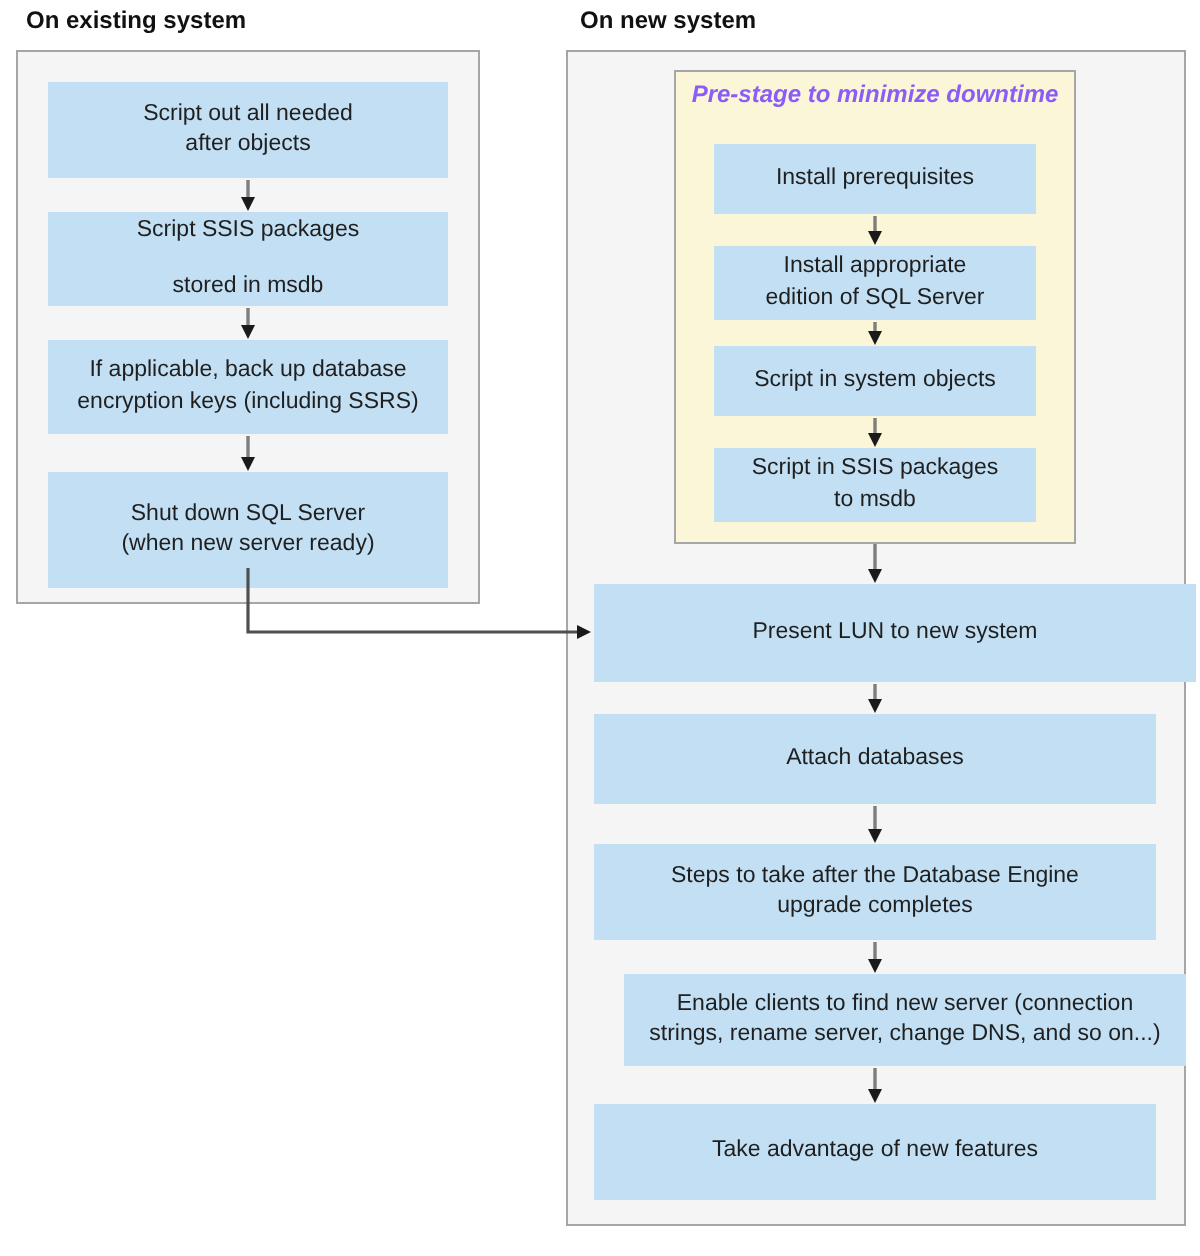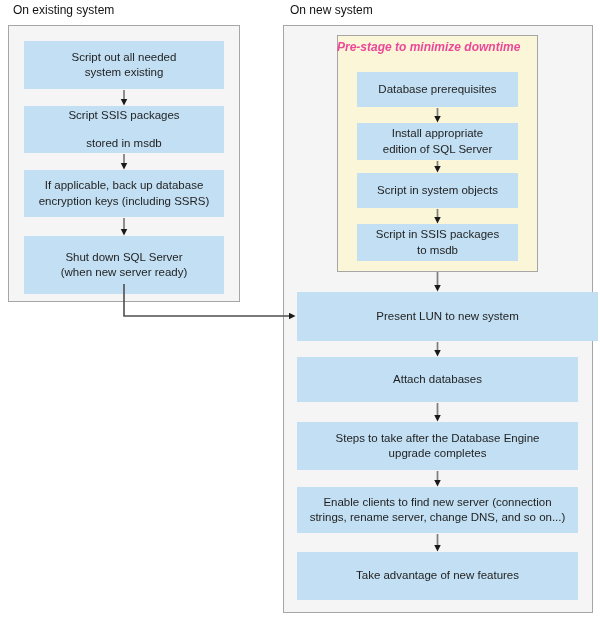--- a/index.html
+++ b/index.html
@@ -9,44 +9,44 @@
     height: 628px;
     background: #ffffff;
     font-family: "Liberation Sans", "DejaVu Sans", sans-serif;
     color: #1f1f1f;
     overflow: hidden;
   }
   .col-header {
     position: absolute;
     top: 3px;
     font-size: 12px;
-    font-weight: normal;
+    font-weight: bold;
     color: #111111;
     white-space: nowrap;
   }
   .panel {
     position: absolute;
     background: #f5f5f5;
     border: 1px solid #a6a6a6;
     box-sizing: border-box;
   }
   .prestage {
     position: absolute;
     background: #fbf6d8;
     border: 1px solid #a6a6a6;
     box-sizing: border-box;
   }
   .prestage-title {
     position: absolute;
     left: 337px; top: 40px; width: 201px;
-    text-align: left;
+    text-align: center;
     font-size: 12px;
     font-weight: bold;
     font-style: italic;
-    color: #ec4899;
+    color: #8b5cf6;
   }
   .box {
     position: absolute;
     background: #c2dff3;
     box-sizing: border-box;
     display: flex;
     flex-direction: column;
     justify-content: center;
     align-items: center;
     text-align: center;
@@ -71,37 +71,37 @@
   <div class="col-header" style="left:290px;">On new system</div>
 
   <div class="panel" style="left:8px; top:25px; width:232px; height:277px;"></div>
   <div class="panel" style="left:283px; top:25px; width:310px; height:588px;"></div>
 
   <div class="prestage" style="left:337px; top:35px; width:201px; height:237px;"></div>
   <div class="prestage-title">Pre-stage to minimize downtime</div>
 
   <div class="box" style="left:24px; top:41px;  width:200px; height:48px;">
     <span>Script out all needed</span>
-    <span>system existing</span>
+    <span>after objects</span>
   </div>
   <div class="box" style="left:24px; top:106px; width:200px; height:47px;gap:12px;">
     <span>Script SSIS packages</span>
     <span>stored in msdb</span>
   </div>
   <div class="box" style="left:24px; top:170px; width:200px; height:47px;">
     <span>If applicable, back up database</span>
     <span>encryption keys (including SSRS)</span>
   </div>
   <div class="box" style="left:24px; top:236px; width:200px; height:58px;">
     <span>Shut down SQL Server</span>
     <span>(when new server ready)</span>
   </div>
 
   <div class="box" style="left:357px; top:72px;  width:161px; height:35px;">
-    <span>Database prerequisites</span>
+    <span>Install prerequisites</span>
   </div>
   <div class="box" style="left:357px; top:123px; width:161px; height:37px;">
     <span>Install appropriate</span>
     <span>edition of SQL Server</span>
   </div>
   <div class="box" style="left:357px; top:173px; width:161px; height:35px;">
     <span>Script in system objects</span>
   </div>
   <div class="box" style="left:357px; top:224px; width:161px; height:37px;">
     <span>Script in SSIS packages</span>
@@ -111,21 +111,21 @@
   <div class="box" style="left:297px; top:292px; width:301px; height:49px;">
     <span>Present LUN to new system</span>
   </div>
   <div class="box" style="left:297px; top:357px; width:281px; height:45px;">
     <span>Attach databases</span>
   </div>
   <div class="box" style="left:297px; top:422px; width:281px; height:48px;">
     <span>Steps to take after the Database Engine</span>
     <span>upgrade completes</span>
   </div>
-  <div class="box" style="left:297px; top:487px; width:281px; height:46px;">
+  <div class="box" style="left:312px; top:487px; width:281px; height:46px;">
     <span>Enable clients to find new server (connection</span>
     <span>strings, rename server, change DNS, and so on...)</span>
   </div>
   <div class="box" style="left:297px; top:552px; width:281px; height:48px;">
     <span>Take advantage of new features</span>
   </div>
 
   <svg class="arrows" width="600" height="628" viewBox="0 0 600 628">
     <defs>
       <marker id="ah" markerUnits="userSpaceOnUse" markerWidth="9" markerHeight="9" refX="0.5" refY="3.5" orient="auto">

